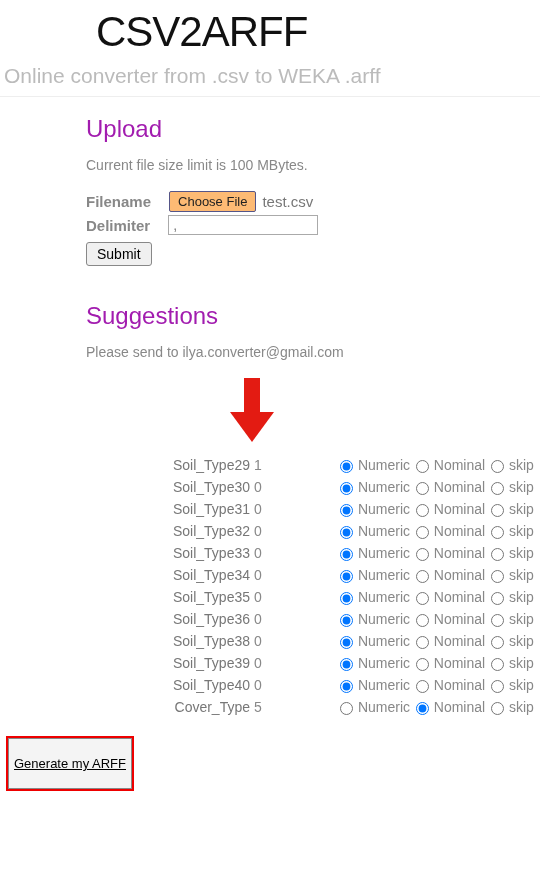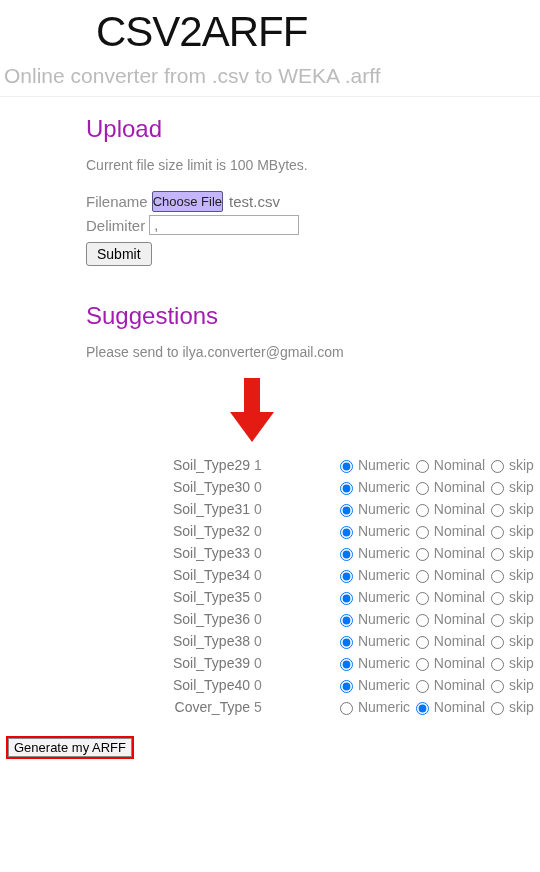--- a/index.html
+++ b/index.html
@@ -41,26 +41,26 @@
       font-size: 14px;
       margin: 8px 0 18px 0;
     }
     .form-row {
       display: flex;
       align-items: center;
       color: #888;
       font-size: 15px;
       margin-bottom: 3px;
     }
-    .form-row label { margin-right: 4px; }
+    .form-row label { margin-right: 18px; font-weight: bold; }
     .choose-btn {
-      background: #c4b5fd;
+      background: #fdba74;
       border: 1px solid #558;
       border-radius: 2px;
-      padding: 2px 0;
+      padding: 2px 8px;
       font-size: 13px;
       cursor: pointer;
       color: #222;
     }
     .filename-text { margin-left: 6px; color: #777; text-align: center; }
     .delim-input {
       border: 1px solid #aaa;
       height: 20px;
       width: 150px;
       font-size: 14px;
@@ -102,23 +102,24 @@
       margin-right: 0px;
     }
     .attr-opts input[type=radio] {
       vertical-align: middle;
       margin: 0 1px 0 2px;
     }
     .gen-btn {
       margin: 18px 0 0 6px;
       background: #f4f4f4;
       border: 1px solid #888;
-      padding: 1px 5px;
+      padding: 17px 5px;
       font-size: 13px;
       cursor: pointer;
+      text-decoration: underline;
     }
     .gen-highlight {
       display: inline-block;
       border: 2px solid #e00;
       padding: 0px;
       margin-top: 18px;
       margin-left: 6px;
     }
     .gen-highlight .gen-btn { margin: 0; }
   </style>

